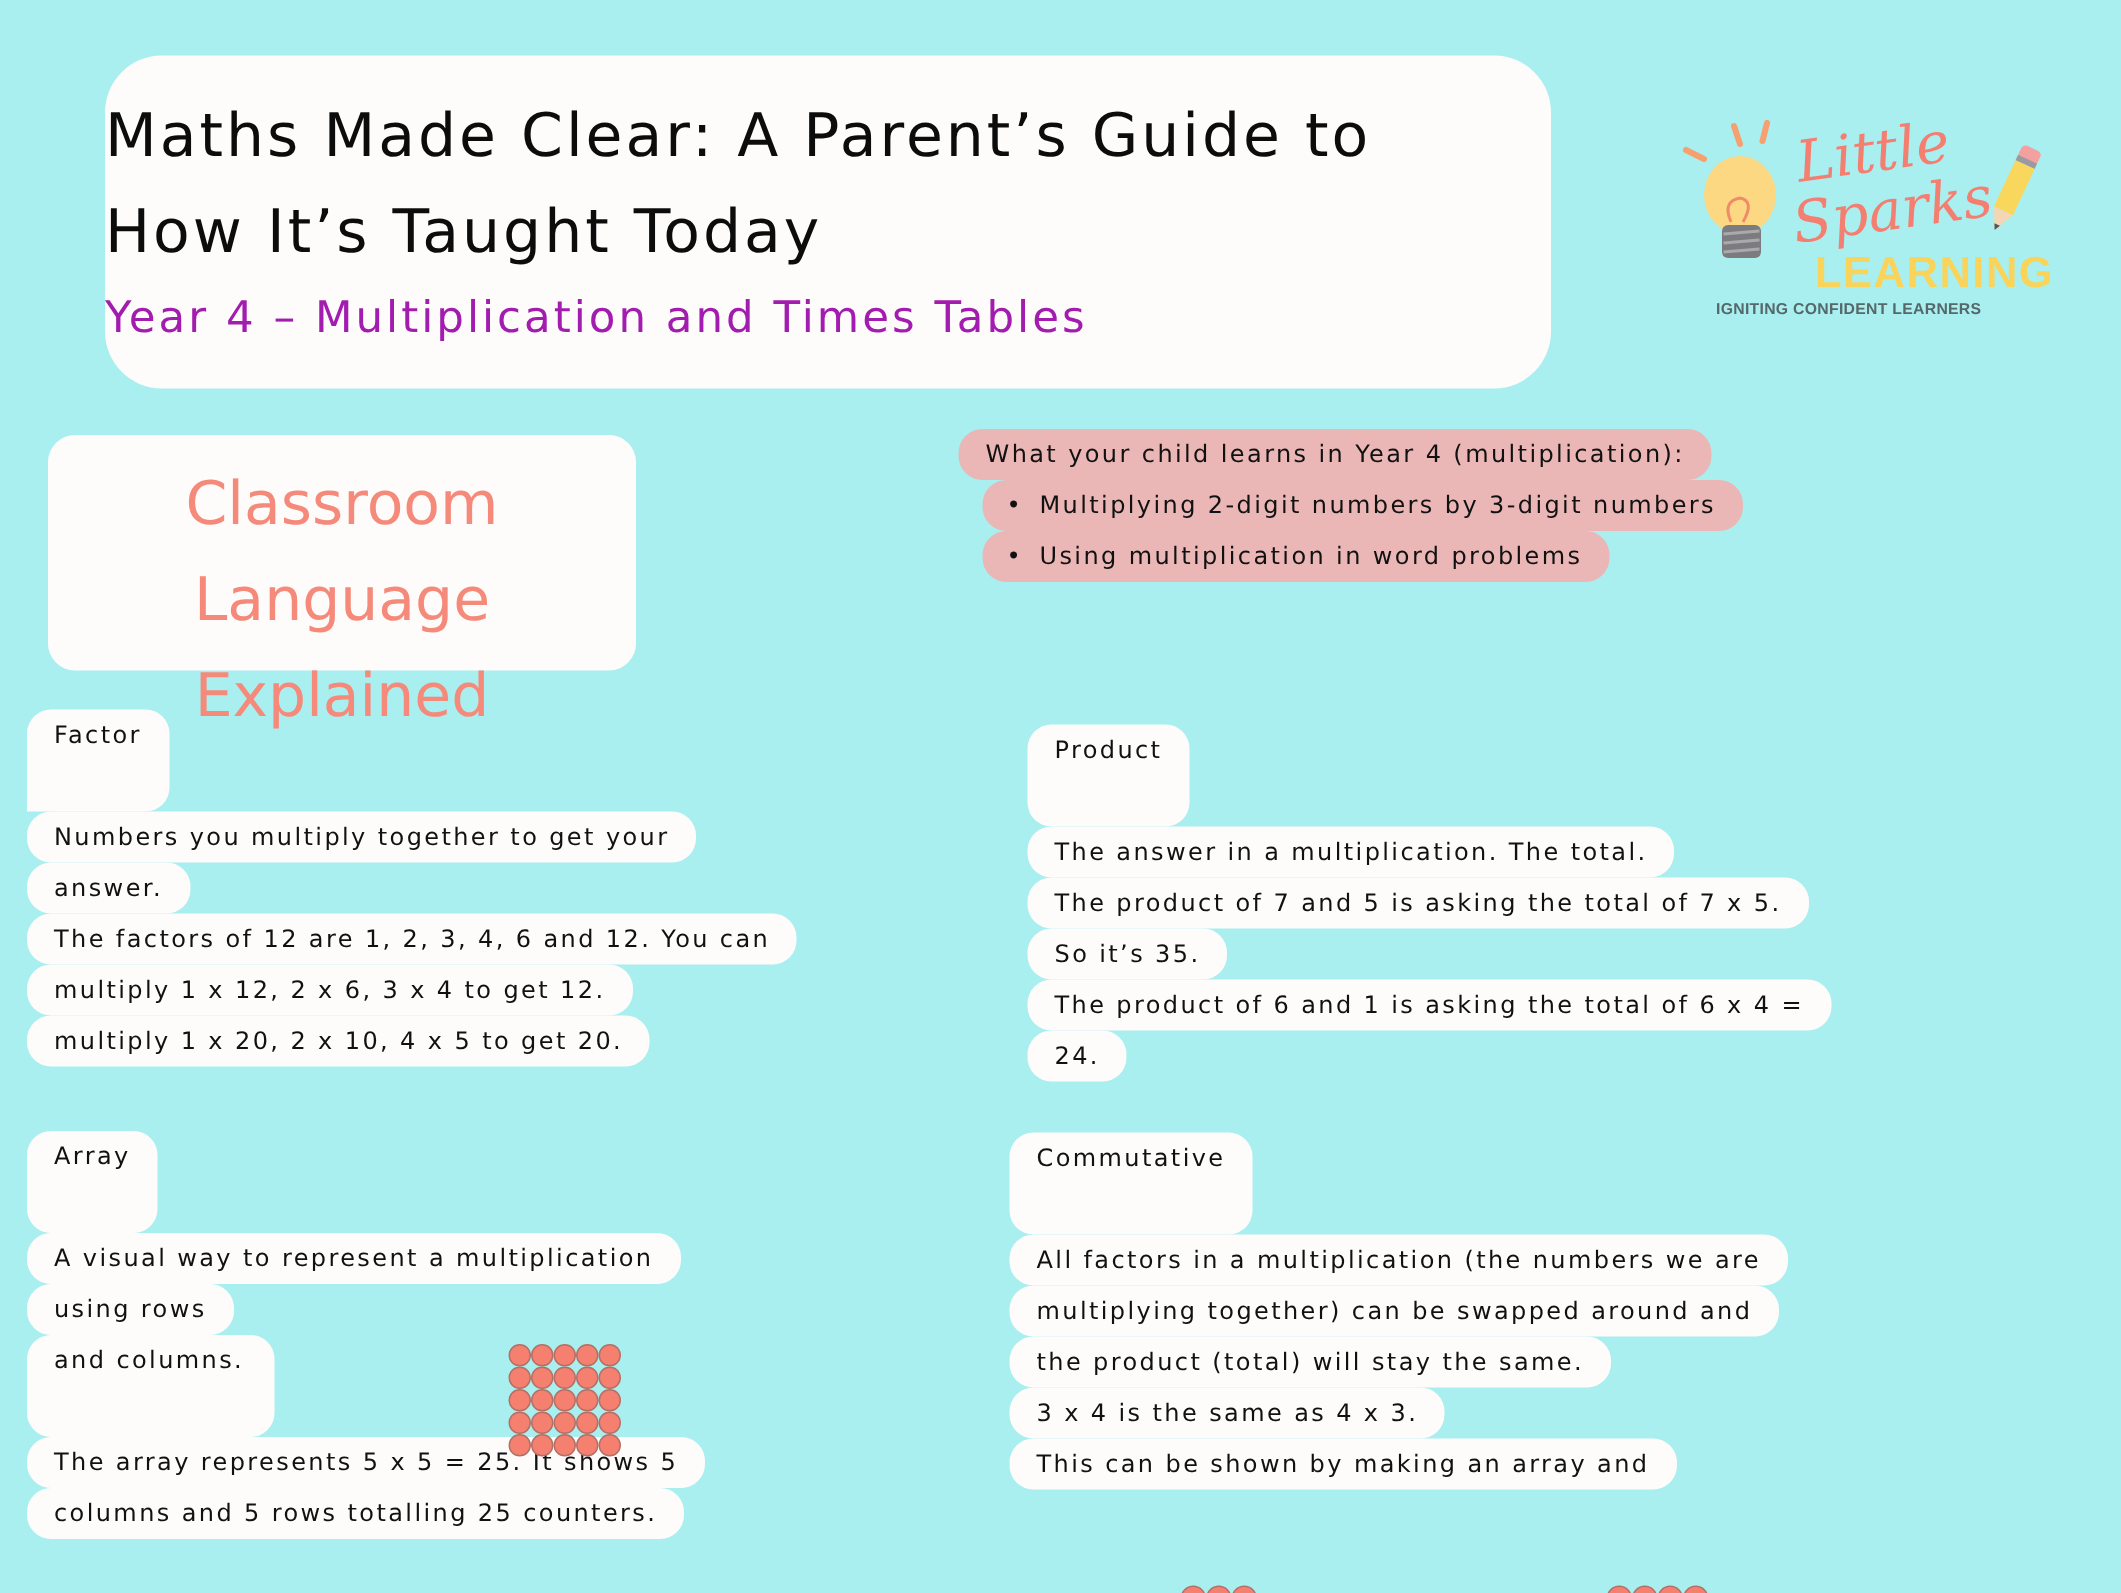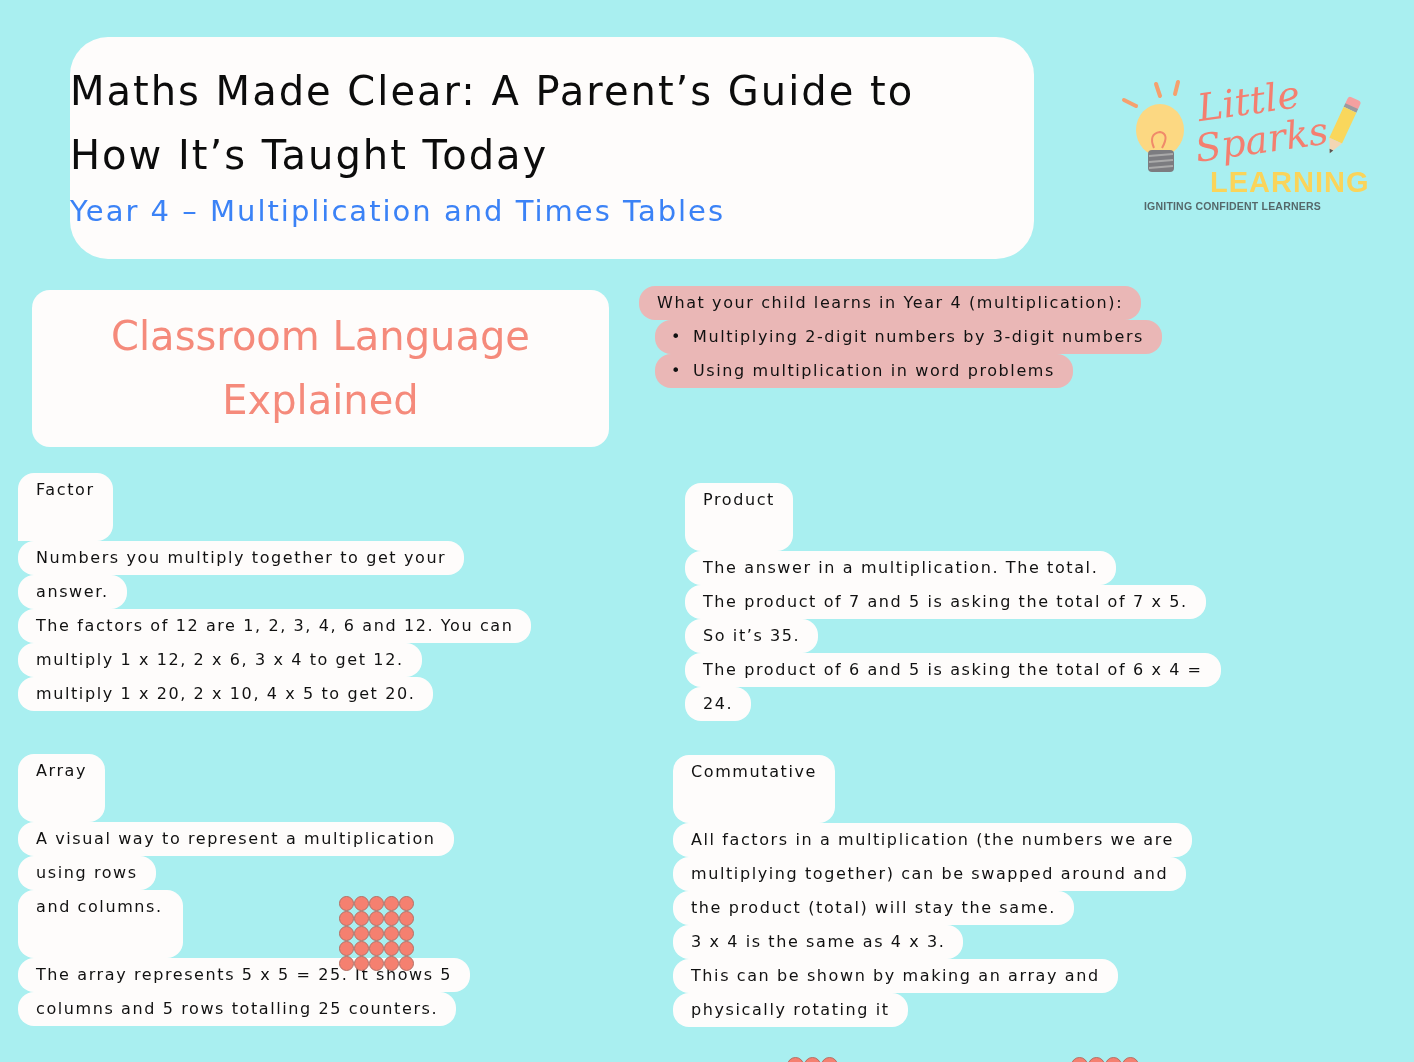--- a/index.html
+++ b/index.html
@@ -17,21 +17,21 @@
     background:#fefcfb; border-radius:38px;
     text-align:left;
   }
   .title-line {
     font-family:"DejaVu Sans", sans-serif;
     font-size:40px; letter-spacing:2px; color:#0c0c0c;
     line-height:64px;
   }
   .title-card .t1 { margin-top:22px; }
   .subtitle {
-    font-size:29px; color:#3b82f6; letter-spacing:2px; line-height:44px;
+    font-size:29px; color:#a21caf; letter-spacing:2px; line-height:44px;
     margin-top:2px;
   }
 
   
   .logo { left:1118px; top:78px; width:250px; height:140px; }
   .logo .script {
     position:absolute; left:74px; top:2px;
     font-family:"DejaVu Serif", serif; font-style:italic;
     font-size:38px; color:#f47f70; line-height:40px; transform:rotate(-8deg);
   }
@@ -41,21 +41,21 @@
     font-size:29px; color:#fad45a; letter-spacing:1px;margin-left:36px;
   }
   .logo .tagline {
     position:absolute; left:26px; top:122px;
     font-family:"Liberation Sans", sans-serif; font-weight:bold;
     font-size:10.5px; color:#55686a; letter-spacing:0.2px;
   }
 
   
   .section-card {
-    left:32px; top:290px; width:577px; height:157px;
+    left:32px; top:290px; width:392px; height:157px;
     background:#fefcfb; border-radius:18px; text-align:center;
   }
   .section-card div {
     font-size:40px; color:#f58a7b; line-height:64px;
   }
   .section-card .l1 { margin-top:14px; }
 
   
   .hl-block { font-size:16px; letter-spacing:1.6px; line-height:34px; }
   .hl-line {
@@ -173,32 +173,31 @@
     <div class="counter"></div>
     <div class="counter"></div>
     <div class="counter"></div>
 </div>
 
 <div class="abs hl-block" style="left:685px;top:483px;">
   <div><span class="hl-line" style="padding-bottom:34px">Product</span></div>
   <div><span class="hl-line">The answer in a multiplication. The total.</span></div>
   <div><span class="hl-line">The product of 7 and 5 is asking the total of 7 x 5.</span></div>
   <div><span class="hl-line">So it’s 35.</span></div>
-  <div><span class="hl-line">The product of 6 and 5 is asking the total of 6 x 4 =</span></div>
+  <div><span class="hl-line">The product of 6 and 1 is asking the total of 6 x 4 =</span></div>
   <div><span class="hl-line">24.</span></div>
 </div>
 
 <div class="abs hl-block" style="left:673px;top:755px;">
   <div><span class="hl-line" style="padding-bottom:34px">Commutative</span></div>
   <div><span class="hl-line">All factors in a multiplication (the numbers we are</span></div>
   <div><span class="hl-line">multiplying together) can be swapped around and</span></div>
   <div><span class="hl-line">the product (total) will stay the same.</span></div>
   <div><span class="hl-line">3 x 4 is the same as 4 x 3.</span></div>
   <div><span class="hl-line">This can be shown by making an array and</span></div>
-  <div><span class="hl-line">physically rotating it</span></div>
 </div>
 
 <div class="abs counter-grid" style="left:787px;top:1057px;grid-template-columns:repeat(3,17px);grid-auto-rows:17px;">
   <div class="counter" style="width:17px;height:17px"></div>
   <div class="counter" style="width:17px;height:17px"></div>
   <div class="counter" style="width:17px;height:17px"></div>
 </div>
 <div class="abs counter-grid" style="left:1071px;top:1057px;grid-template-columns:repeat(4,17px);grid-auto-rows:17px;">
   <div class="counter" style="width:17px;height:17px"></div>
   <div class="counter" style="width:17px;height:17px"></div>

